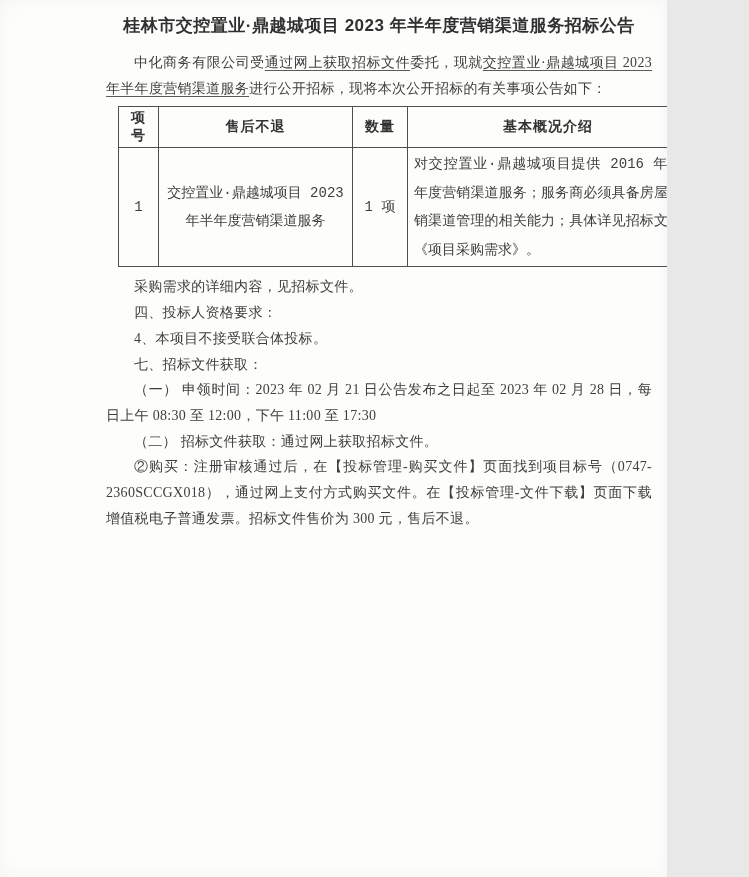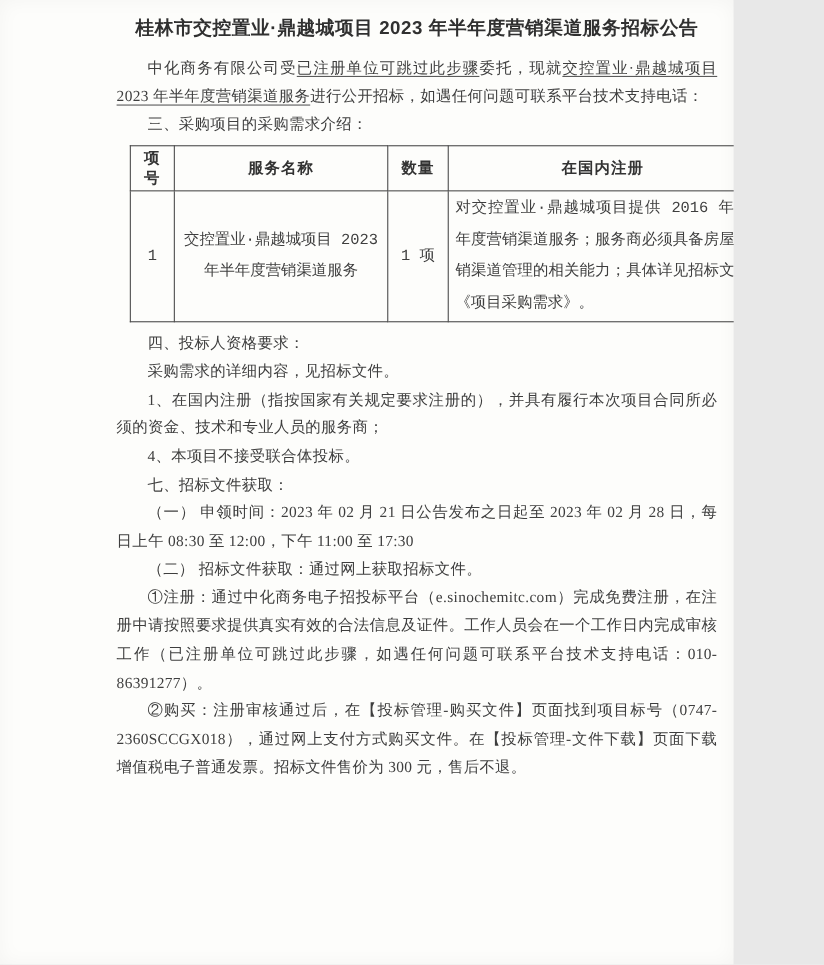--- a/index.html
+++ b/index.html
@@ -134,57 +134,54 @@
   .stamp2 .serial{left:712px;top:549px;transform:rotate(14deg);color:rgba(214,130,120,.42);}
 </style>
 </head>
 <body>
 
 <div class="page">
   <div class="content">
 
     <h1 class="title">桂林市交控置业·鼎越城项目 2023 年半年度营销渠道服务招标公告</h1>
 
-    <p class="para indent"><span>中化商务有限公司受</span><span class="ul">已注册单位可跳过此步骤</span><span>委托，现就</span><span class="ul">交控置业·鼎越城项目 2023 年半年度营销渠道服务</span><span>进行公开招标，如遇任何问题可联系平台技术支持电话：</span></p>
-
-    <p class="para indent">三、采购项目的采购需求介绍：</p>
+    <p class="para indent"><span>中化商务有限公司受</span><span class="ul">通过网上获取招标文件</span><span>委托，现就</span><span class="ul">交控置业·鼎越城项目 2023 年半年度营销渠道服务</span><span>进行公开招标，现将本次公开招标的有关事项公告如下：</span></p>
+
 
     <table class="ptable">
       <colgroup>
         <col class="w-no">
           <col class="w-service">
           <col class="w-qty">
           <col class="w-summary">
       </colgroup>
       <thead>
         <tr>
           <th>项号</th>
-          <th>服务名称</th>
+          <th>售后不退</th>
           <th>数量</th>
-          <th>在国内注册</th>
+          <th>基本概况介绍</th>
         </tr>
       </thead>
       <tbody>
         <tr>
           <td class="cc">1</td>
           <td class="cc">交控置业·鼎越城项目 2023 年半年度营销渠道服务</td>
           <td class="cc">1 项</td>
           <td class="summary">对交控置业·鼎越城项目提供 2016 年半年度营销渠道服务；服务商必须具备房屋营销渠道管理的相关能力；具体详见招标文件《项目采购需求》。</td>
         </tr>
       </tbody>
     </table>
 
+    <p class="para indent">采购需求的详细内容，见招标文件。</p>
     <p class="para indent">四、投标人资格要求：</p>
-    <p class="para indent">采购需求的详细内容，见招标文件。</p>
-    <p class="para indent">1、在国内注册（指按国家有关规定要求注册的），并具有履行本次项目合同所必须的资金、技术和专业人员的服务商；</p>
     <p class="para indent">4、本项目不接受联合体投标。</p>
     <p class="para indent">七、招标文件获取：</p>
     <p class="para indent">（一） 申领时间：2023 年 02 月 21 日公告发布之日起至 2023 年 02 月 28 日，每日上午 08:30 至 12:00，下午 11:00 至 17:30</p>
     <p class="para indent">（二） 招标文件获取：通过网上获取招标文件。</p>
-    <p class="para indent">①注册：通过中化商务电子招投标平台（e.sinochemitc.com）完成免费注册，在注册中请按照要求提供真实有效的合法信息及证件。工作人员会在一个工作日内完成审核工作（已注册单位可跳过此步骤，如遇任何问题可联系平台技术支持电话：010-86391277）。</p>
     <p class="para indent">②购买：注册审核通过后，在【投标管理-购买文件】页面找到项目标号（0747-2360SCCGX018），通过网上支付方式购买文件。在【投标管理-文件下载】页面下载增值税电子普通发票。招标文件售价为 300 元，售后不退。</p>
 
   </div>
 
   <div class="stamp stamp1">
     <span class="ring"></span>
     <span class="star">★</span>
     <span class="sc s1c0">睿</span>
     <span class="sc s1c1">道</span>
     <span class="sc s1c2">市</span>

